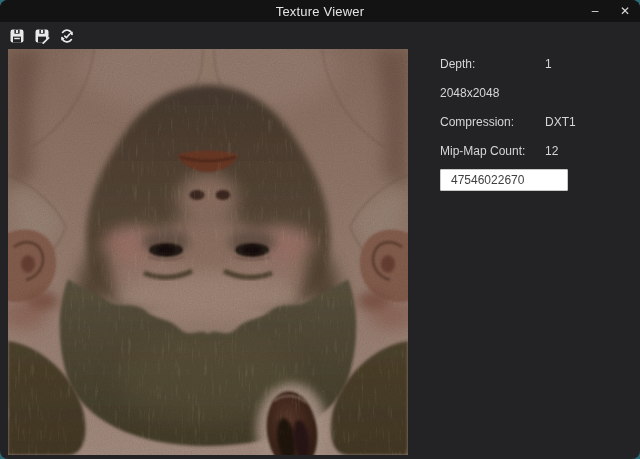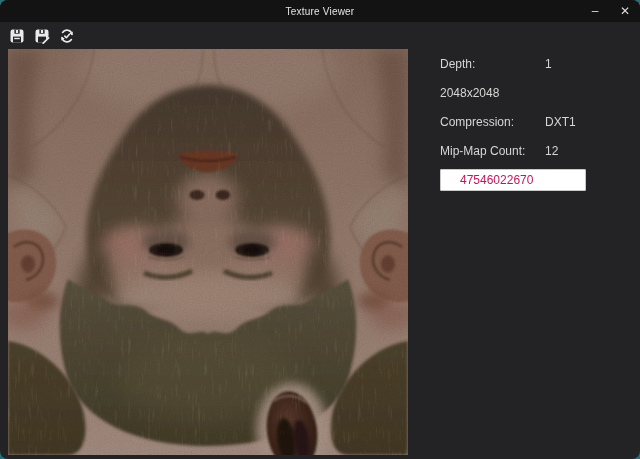--- a/index.html
+++ b/index.html
@@ -5,36 +5,36 @@
   html,body{margin:0;padding:0;background:#2a6d78;}
   .window{
     position:relative;width:640px;height:459px;background:#232325;
     border-radius:8px;overflow:hidden;
     font-family:"Liberation Sans",sans-serif;
   }
   .titlebar{
     position:absolute;top:0;left:0;right:0;height:22px;background:#131314;
     display:flex;align-items:center;justify-content:center;
   }
-  .title{font-size:10px;color:#e4e4e4;letter-spacing:.2px;}
+  .title{font-size:13px;color:#e4e4e4;letter-spacing:.2px;}
   .winbtns{position:absolute;right:8px;top:0;height:22px;display:flex;gap:16px;align-items:center;}
   .winbtn{color:#dcdcdc;font-size:12px;width:14px;text-align:center;line-height:22px;cursor:default;}
   .toolbar{
     position:absolute;top:22px;left:0;right:0;height:27px;background:#232325;
     display:flex;align-items:center;gap:9px;padding-left:9px;
   }
   .toolbtn{width:16px;height:16px;display:flex;align-items:center;justify-content:center;cursor:default;}
   .viewport{position:absolute;left:8px;top:49px;width:400px;height:406px;background:#9a7f71;overflow:hidden;}
   .panel{position:absolute;left:420px;top:49px;width:218px;}
   .prow{height:29px;display:flex;align-items:center;margin-left:20px;}
   .plabel{width:105px;font-size:12px;color:#d6d6d6;}
   .pvalue{font-size:12px;color:#d6d6d6;}
   .fileid{
     width:106px;height:20px;background:#ffffff;border:1px solid #c8c8c8;border-radius:1px;
-    font-size:12px;color:#be185d;padding:0 19px;font-family:"Liberation Sans",sans-serif;outline:none;
+    font-size:12px;color:#404040;padding:0 10px;font-family:"Liberation Sans",sans-serif;outline:none;
   }
 </style>
 </head>
 <body>
 
 <div class="window">
 
   <div class="titlebar">
     <div class="title">Texture Viewer</div>
     <div class="winbtns">

